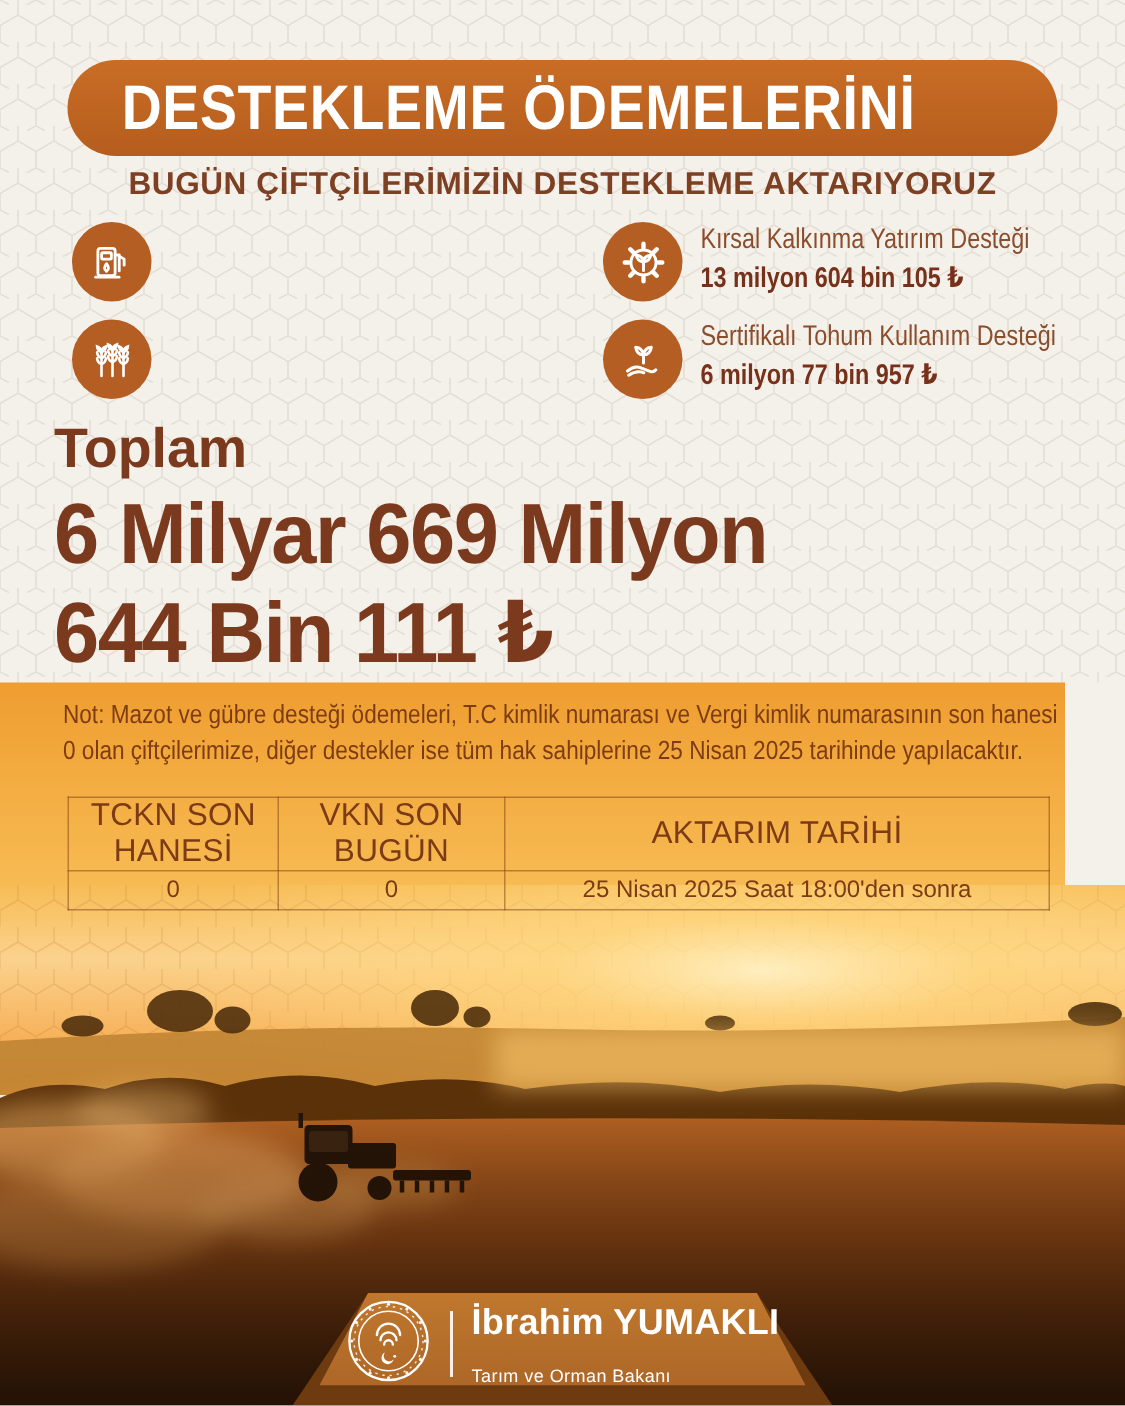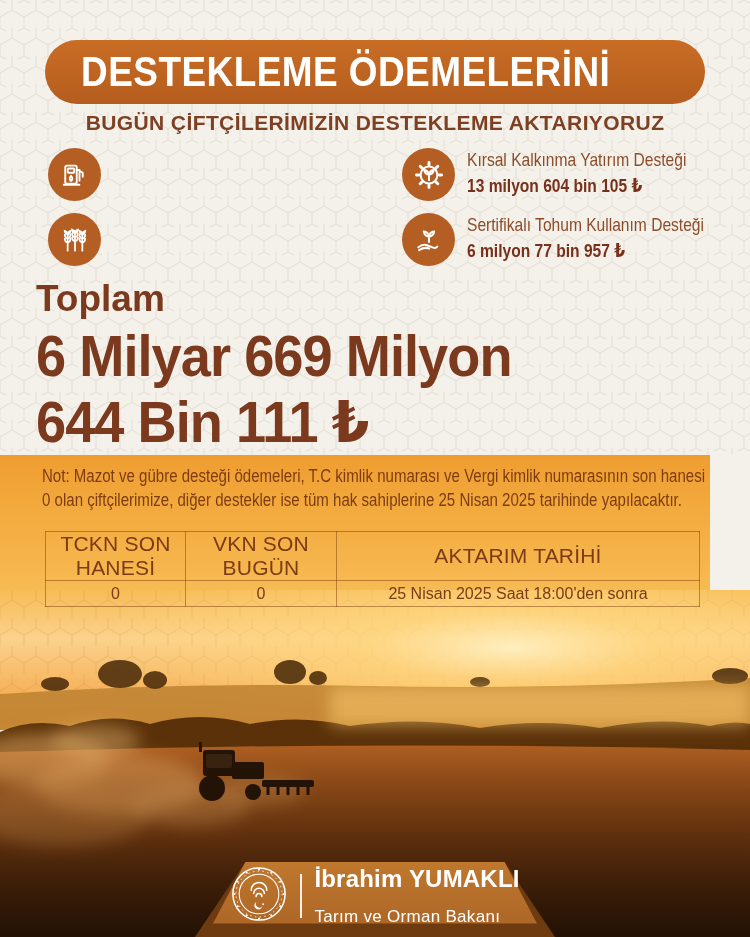--- a/index.html
+++ b/index.html
@@ -79,21 +79,21 @@
     position:absolute;inset:0;background:linear-gradient(180deg,#c0782e,#a96325);
     clip-path:polygon(14% 0,86% 0,95% 82%,5% 82%);
   }
   .ribbon .content{
     position:absolute;left:0;top:6px;width:100%;height:56px;
     display:flex;align-items:center;justify-content:center;gap:12px;
   }
   .ribbon .divider{width:2px;height:44px;background:rgba(255,255,255,.9);}
   .ribbon .names{color:#fff;text-align:left;}
   .ribbon .nm{font-size:24px;font-weight:bold;letter-spacing:.2px;white-space:nowrap;}
-  .ribbon .ttl{font-size:17px;margin-top:14px;letter-spacing:.3px;white-space:nowrap;}
+  .ribbon .ttl{font-size:12px;margin-top:14px;letter-spacing:.3px;white-space:nowrap;}
 </style>
 </head>
 <body>
 
 <div class="poster">
 
   <svg class="bg-pattern" width="750" height="455" aria-hidden="true">
     <defs>
       <pattern id="geo" width="24" height="28" patternUnits="userSpaceOnUse">
         <path d="M12 0 v10 M12 10 l-12 7 M12 10 l12 7 M0 17 v11 M24 17 v11 M0 0 l6 3 M24 0 l-6 3" stroke="#e4ded4" stroke-width="1" fill="none"></path>

